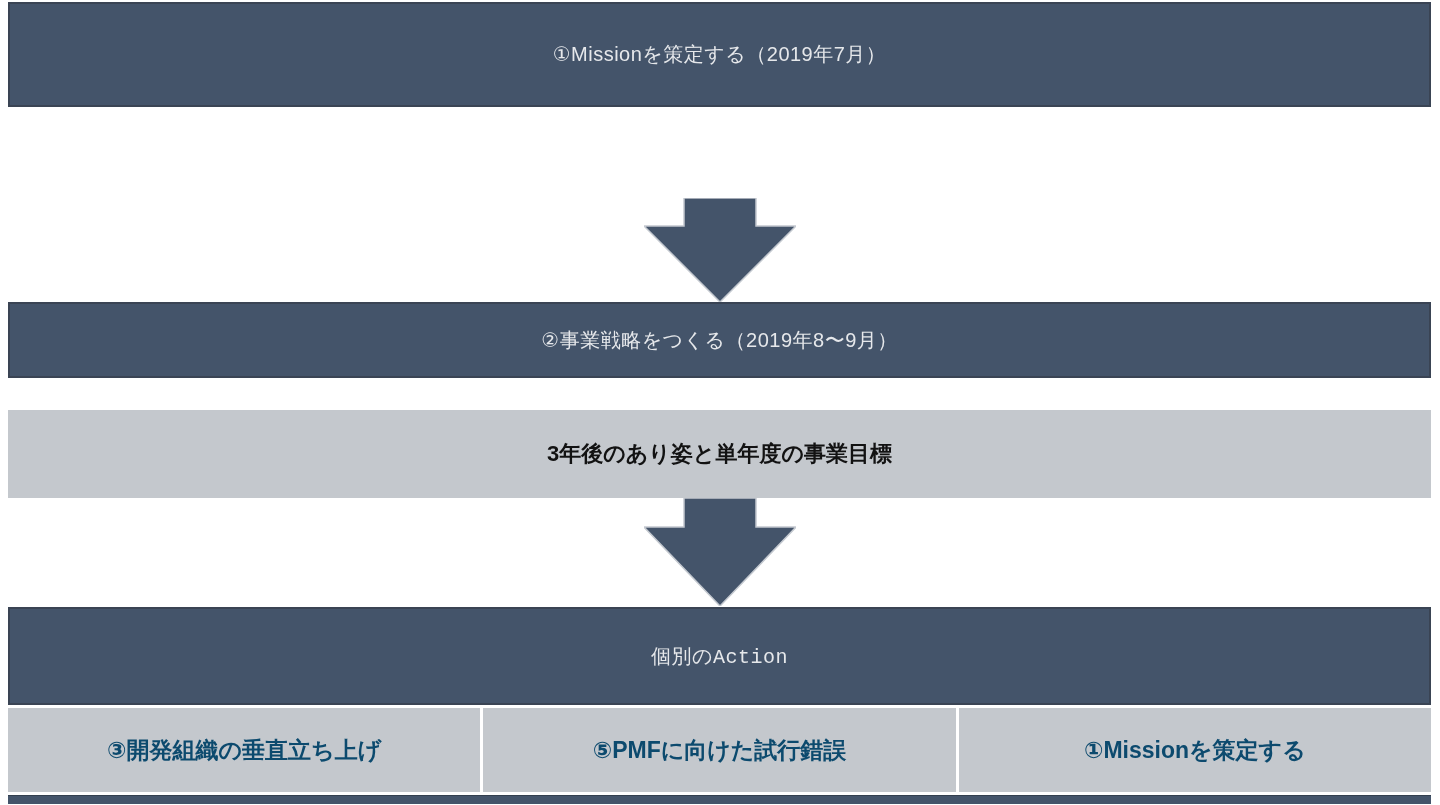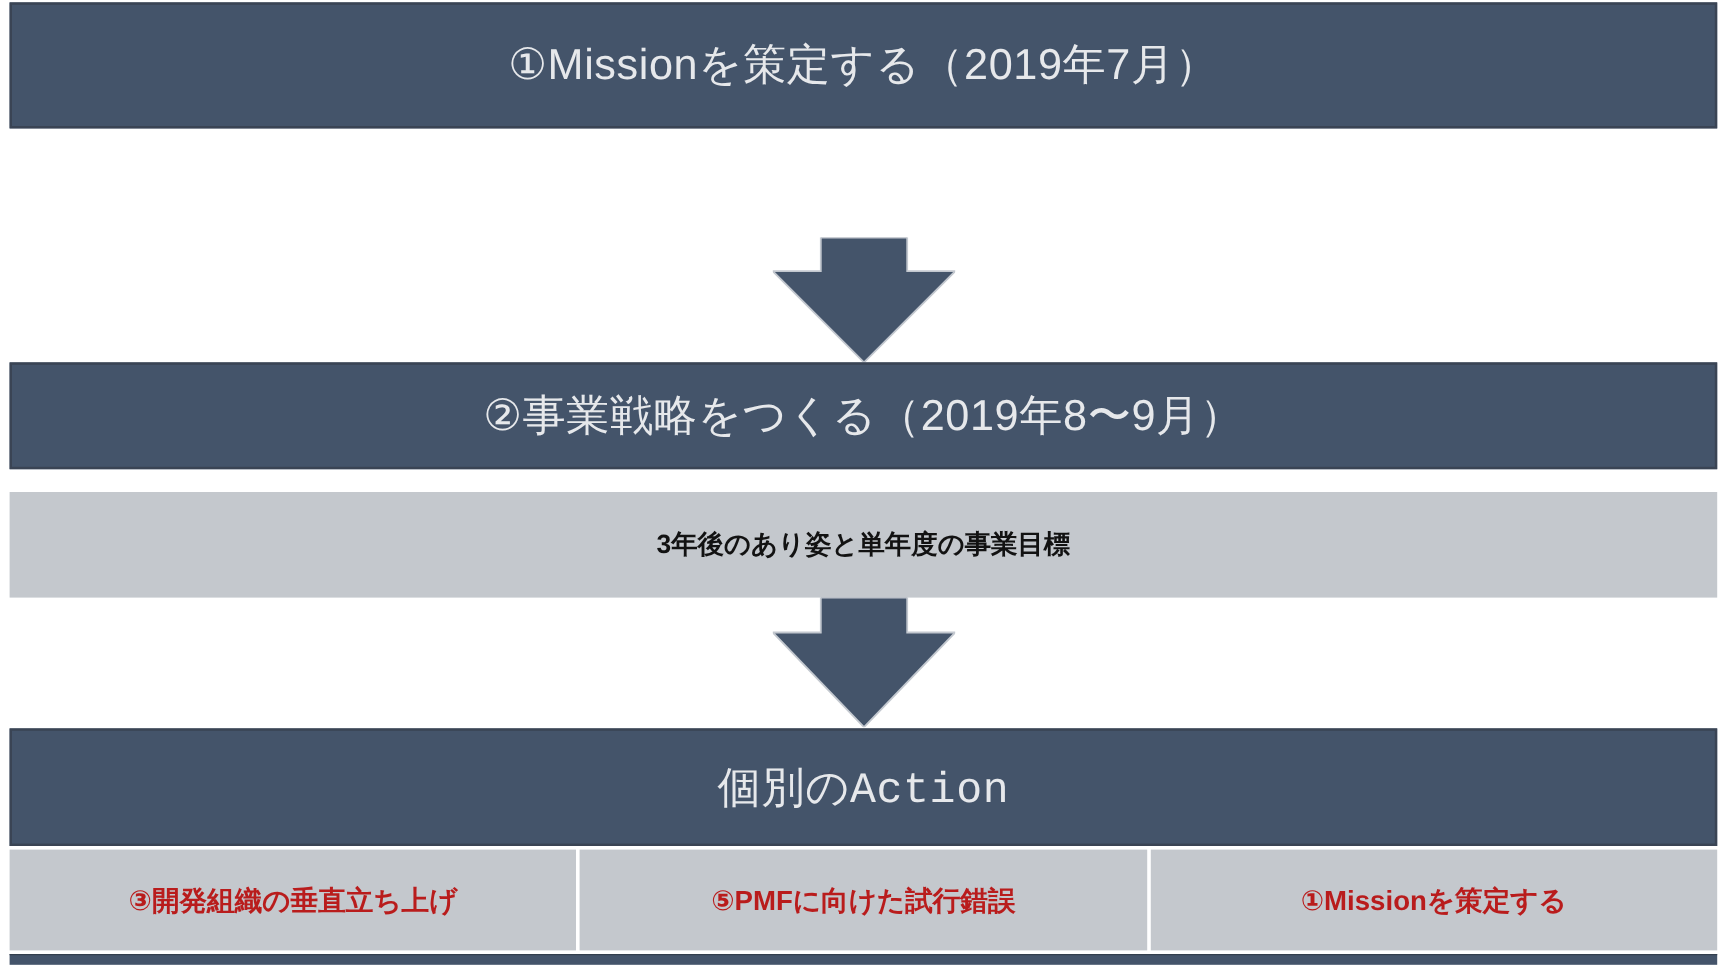--- a/index.html
+++ b/index.html
@@ -24,48 +24,48 @@
     box-sizing: border-box;
     display: flex;
     align-items: center;
     justify-content: center;
     text-align: center;
   }
   .bar-dark {
     background: #44546A;
     border: 2px solid #3A4454;
     color: #E6E8EB;
-    font-size: 36px;
+    font-size: 20px;
     font-weight: 400;
     letter-spacing: 0.5px;
   }
   .bar-light {
     background: #C4C8CD;
     color: #121212;
     font-size: 22px;
     font-weight: 700;
   }
   .header1 { top: 2px;   height: 105px; }
   .sub1    { top: 110px; height: 88px;  }
-  .header2 { top: 302px; height: 89px; }
+  .header2 { top: 302px; height: 76px; }
   .sub2    { top: 410px; height: 88px; text-align: right;  }
   .header3 { top: 607px; height: 98px; font-family: Liberation Mono, monospace;  }
   .cells-row {
     position: absolute;
     left: 8px;
     top: 708px;
     width: 1423px;
     height: 84px;
     display: flex;
     gap: 3px;
   }
   .cell {
     flex: 1 1 0;
     background: #C4C8CD;
-    color: #b91c1c;
+    color: #0c4a6e;
     font-size: 23px;
     font-weight: 700;
     display: flex;
     align-items: center;
     justify-content: center;
     text-align: center;
     white-space: nowrap;
   }
   .arrow {
     position: absolute;

